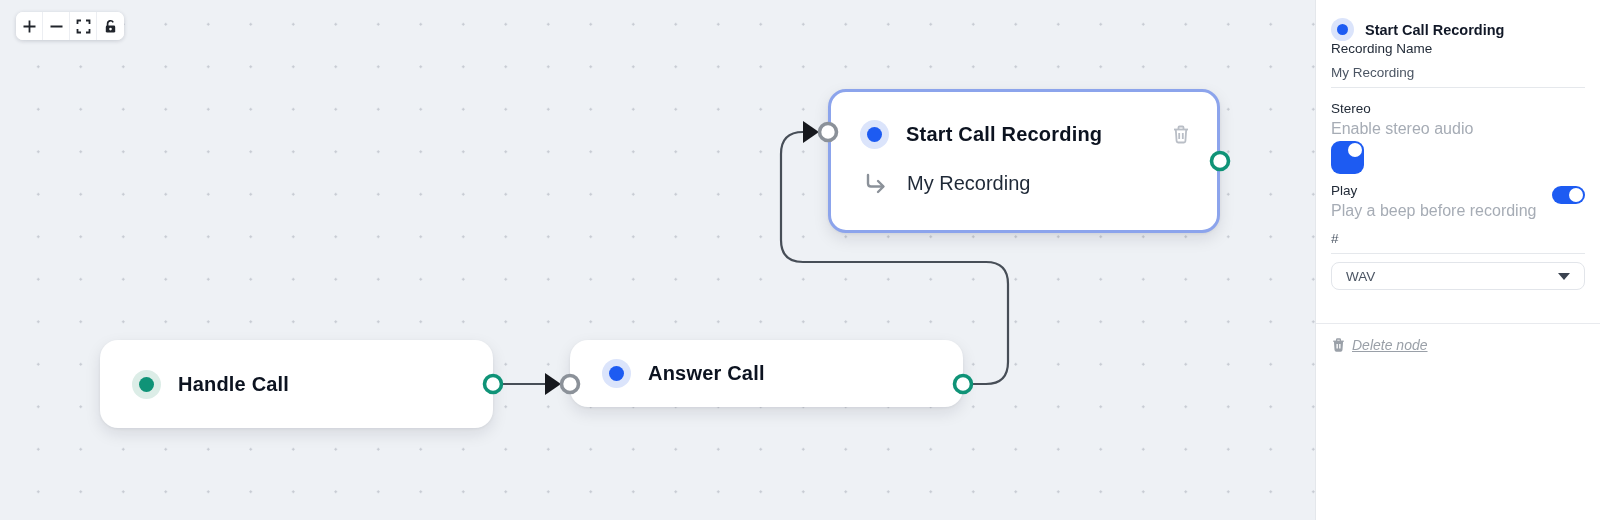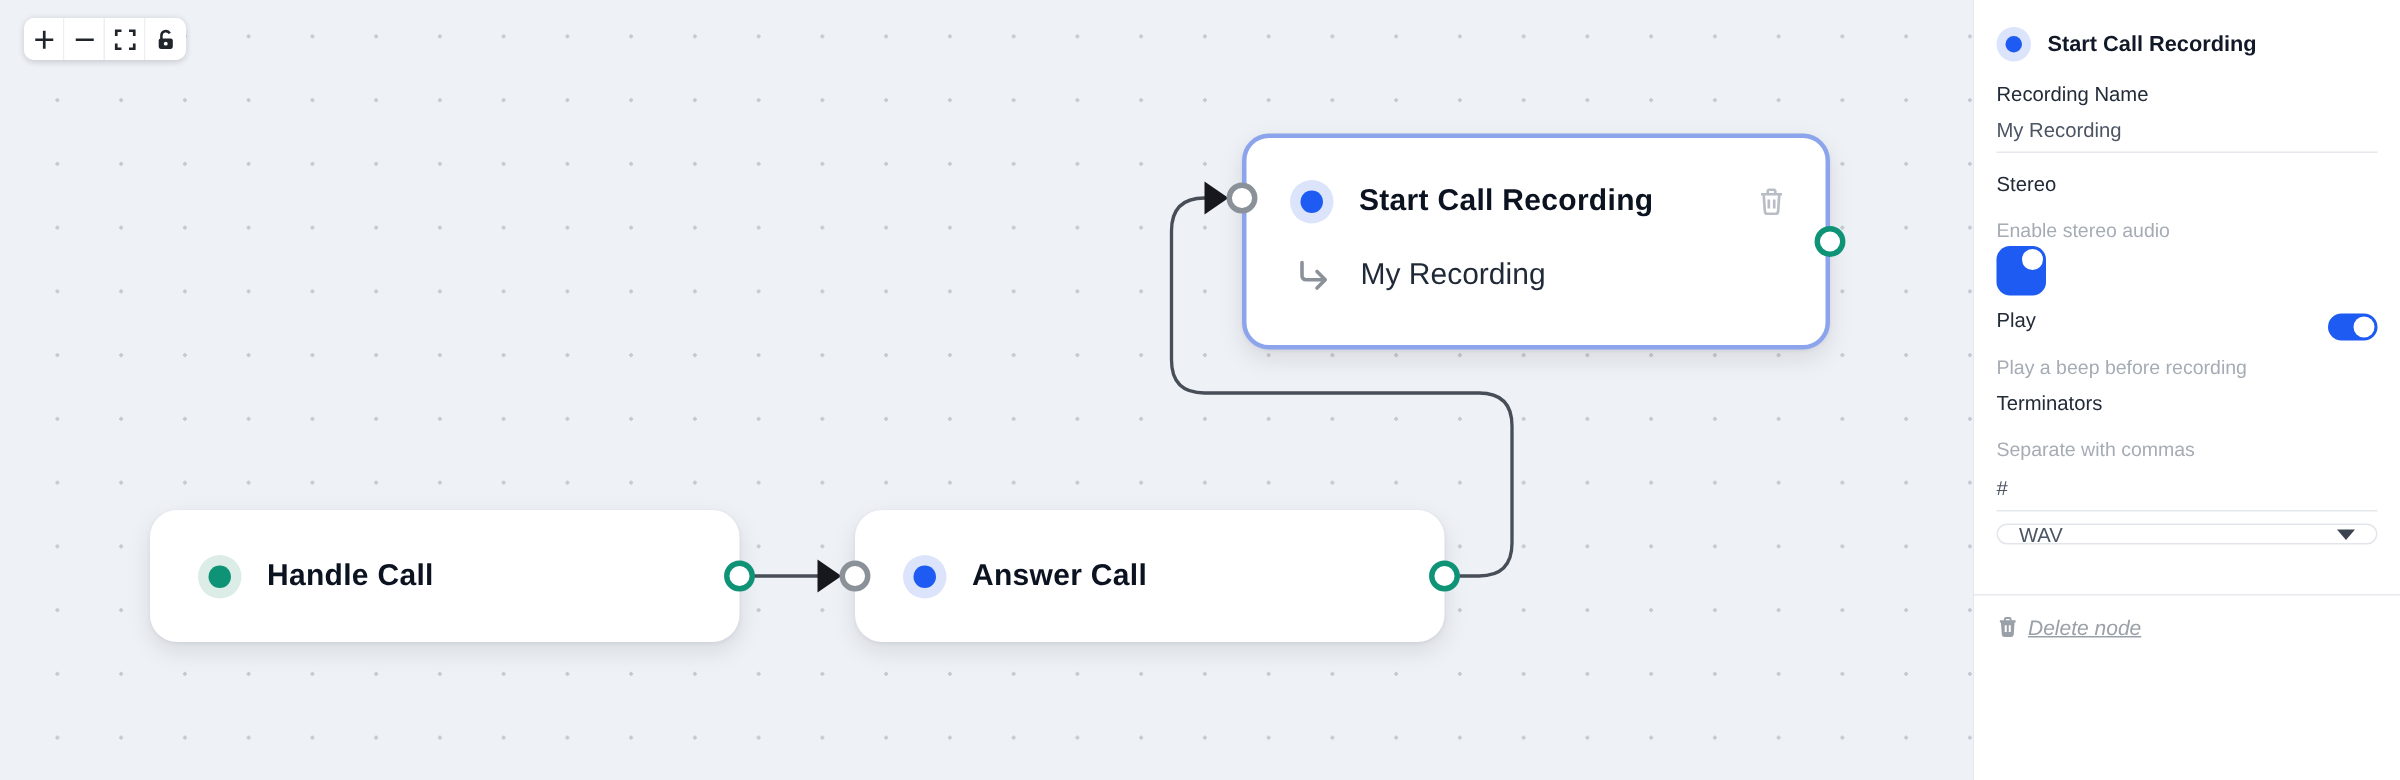--- a/index.html
+++ b/index.html
@@ -56,44 +56,44 @@
     position:absolute; left:1315px; top:0; width:285px; height:520px;
     background:#fff; border-left:1px solid #e4e7eb; padding:18px 15px 0 15px;
   }
   .panel-header { display:flex; align-items:center; }
   .panel-halo { width:23px; height:23px; border-radius:50%; background:#dbe4fb;
     display:flex; align-items:center; justify-content:center; flex:0 0 23px; }
   .panel-core { width:11px; height:11px; border-radius:50%; background:#1d5bf2; }
   .panel-title { font-size:14.5px; font-weight:bold; color:#111827; margin-left:11px; }
 
   .field-label { font-size:13.5px; color:#222b38; font-weight:500; }
-  .field-sub   { font-size:13px; color:#a6acb5; margin-top:16px; }
+  .field-sub   { font-size:16px; color:#a6acb5; margin-top:4px; }
   .field-value { font-size:13.5px; color:#4b5563; }
   .u-line { border:none; border-top:1px solid #e5e8ec; margin-top:7px; }
 
-  .m-recname { margin-top:14px; }
+  .m-recname { margin-top:0; }
   .m-recval  { margin-top:9px; }
   .toggle-row { display:flex; align-items:flex-start; justify-content:space-between; }
   .m-stereo { margin-top:13px;flex-direction:column; }
   .m-beep   { margin-top:9px; }
   .m-term   { margin-top:9px; }
   .m-hash   { margin-top:11px; }
   .m-format { margin-top:9px; }
 
   .toggle {
     width:33px; height:18px; border-radius:9px; background:#1d5bf2;
     position:relative; border:none; cursor:pointer; margin-top:3px; flex:0 0 33px;
   }
   .toggle .knob {
     position:absolute; right:2px; top:2px; width:14px; height:14px;
     border-radius:50%; background:#fff;
   }
 
   .select-box {
-    margin-top:8px; height:14px; border:1px solid #e2e5ea; border-radius:8px;
+    margin-top:8px; height:28px; border:1px solid #e2e5ea; border-radius:8px;
     display:flex; align-items:center; padding:0 14px; cursor:pointer; background:#fff;
   }
   .select-box .caret {
     margin-left:auto; width:0; height:0;
     border-left:6px solid transparent; border-right:6px solid transparent;
     border-top:7px solid #3a4250;
   }
 
   .panel-divider { border:none; border-top:1px solid #e8eaee; margin:33px -15px 0 -15px; }
   .delete-row { margin-top:13px; display:flex; align-items:center; cursor:pointer; }
@@ -135,21 +135,21 @@
       </button>
     </div>
 
     <div class="node node-row" style="left:100px; top:340px; width:393px; height:88px; padding-left:32px;">
       <span class="dot-halo halo-teal">
         <span class="dot-core core-teal"></span>
       </span>
       <span class="node-title">Handle Call</span>
     </div>
 
-    <div class="node node-row" style="left:570px; top:340px; width:393px; height:88px; padding-left:32px;">
+    <div class="node node-row" style="left:570px; top:340px; width:393px; height:67px; padding-left:32px;">
       <span class="dot-halo halo-blue">
         <span class="dot-core core-blue"></span>
       </span>
       <span class="node-title">Answer Call</span>
     </div>
 
     <div class="node selected" style="left:828px; top:89px; width:392px; height:144px;">
       <div class="node-row" style="height:84px; padding-left:29px;">
         <span class="dot-halo halo-blue">
           <span class="dot-core core-blue"></span>
@@ -216,24 +216,20 @@
     <div class="toggle-row m-beep">
       <div>
         <div class="field-label">Play</div>
         <div class="field-sub">Play a beep before recording</div>
       </div>
       <button class="toggle">
           <span class="knob"></span>
         </button>
     </div>
 
-    <div class="m-term">
-      <div class="field-label">Terminators</div>
-      <div class="field-sub">Separate with commas</div>
-    </div>
     <div class="field-value m-hash">#</div>
     <hr class="u-line">
 
     <div class="select-box">
       <span class="field-value">WAV</span>
       <span class="caret"></span>
     </div>
 
     <hr class="panel-divider">
 

